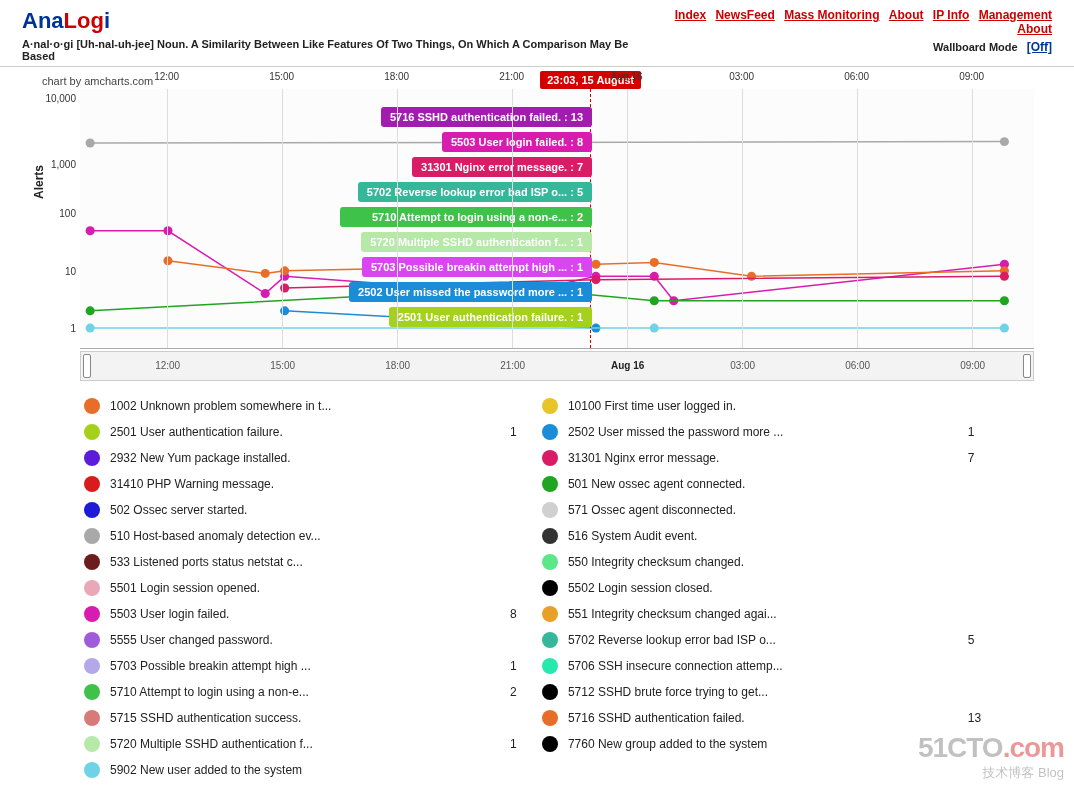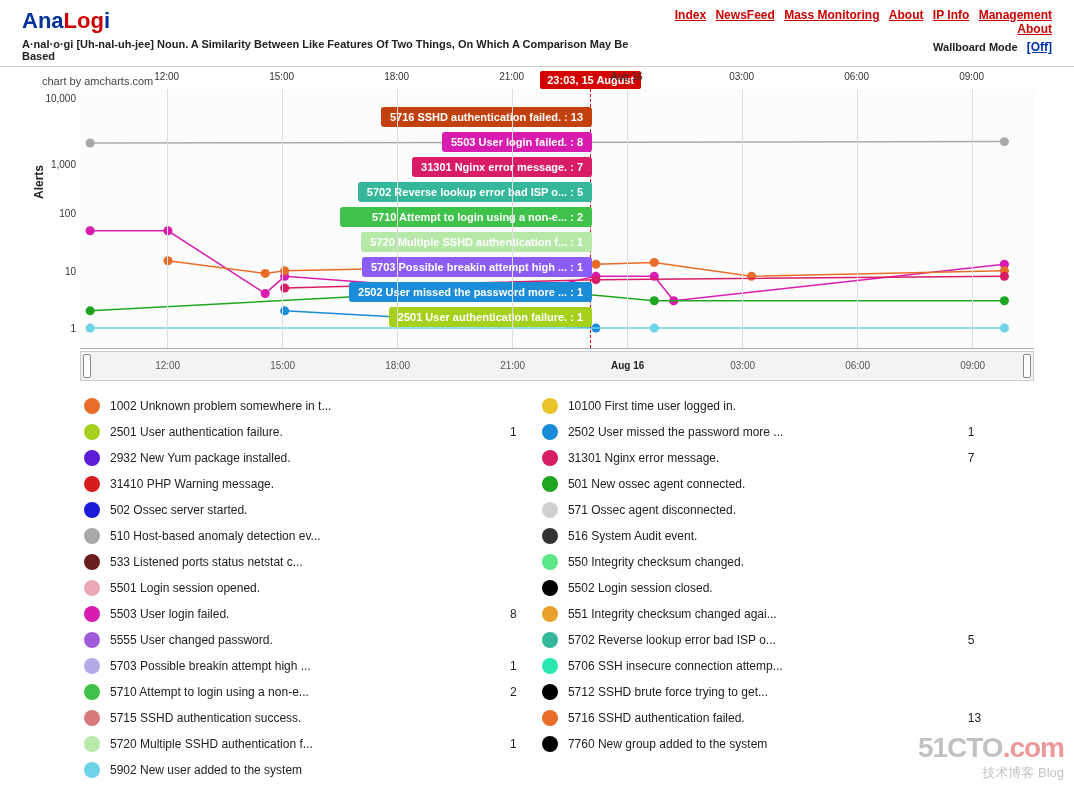--- a/index.html
+++ b/index.html
@@ -109,27 +109,27 @@
           <circle cx="508.3333333333333" cy="240" r="4.5" fill="#1a8cd8"></circle>
           <path d="M201.66666666666669 222.6907752493211 L508.3333333333333 240 " stroke="#1a8cd8" fill="none" stroke-width="1.5"></path>
           <circle cx="10" cy="240" r="4.5" fill="#6ed3e6"></circle>
           <circle cx="565.8333333333333" cy="240" r="4.5" fill="#6ed3e6"></circle>
           <circle cx="910.8333333333333" cy="240" r="4.5" fill="#6ed3e6"></circle>
           <path d="M10 240 L565.8333333333333 240 L910.8333333333333 240 " stroke="#6ed3e6" fill="none" stroke-width="1.5"></path>
         </svg>
       <div class="vline" id="cursor-line" style="left: 510.25px;"></div>
       <div class="time-badge" id="time-badge" style="left: 460.25px; top: -18px;">23:03, 15 August</div>
       <div class="tooltip-stack" id="tip-stack">
-          <div class="tip" style="background: #c2410c;">5716 SSHD authentication failed. : 13</div>
+          <div class="tip" style="background: #a21caf;">5716 SSHD authentication failed. : 13</div>
           <div class="tip" style="background: rgb(216, 28, 176);">5503 User login failed. : 8</div>
           <div class="tip" style="background: rgb(216, 28, 102);">31301 Nginx error message. : 7</div>
           <div class="tip" style="background: rgb(53, 183, 154);">5702 Reverse lookup error bad ISP o... : 5</div>
           <div class="tip" style="background: rgb(63, 194, 74); padding-left: 32px;">5710 Attempt to login using a non-e... : 2</div>
           <div class="tip" style="background: rgb(182, 233, 168);">5720 Multiple SSHD authentication f... : 1</div>
-          <div class="tip" style="background: #8b5cf6;">5703 Possible breakin attempt high ... : 1</div>
+          <div class="tip" style="background: #d946ef;">5703 Possible breakin attempt high ... : 1</div>
           <div class="tip" style="background: rgb(26, 140, 216);">2502 User missed the password more ... : 1</div>
           <div class="tip" style="background: rgb(165, 209, 28);">2501 User authentication failure. : 1</div>
         </div>
     <div class="ytick" style="top: 234px;">1</div>
         <div class="ytick" style="top: 176.5px;">10</div>
         <div class="ytick" style="top: 119px;">100</div>
         <div class="ytick" style="top: 61.5px; margin-top: 8px;">1,000</div>
         <div class="ytick" style="top: 4px;">10,000</div>
         <div class="grid-v" style="left: 86.6667px;"></div>
         <div class="xtick" style="left: 86.6667px;">12:00</div>

